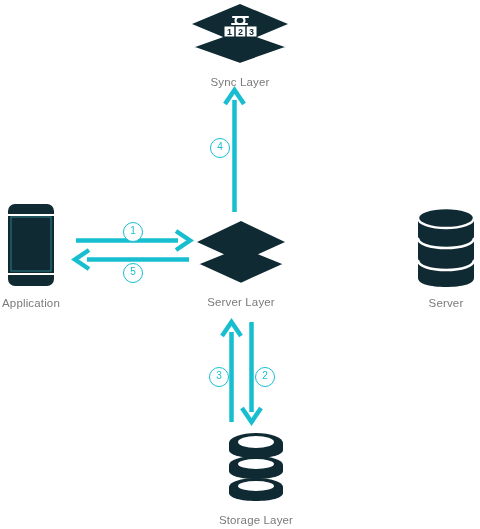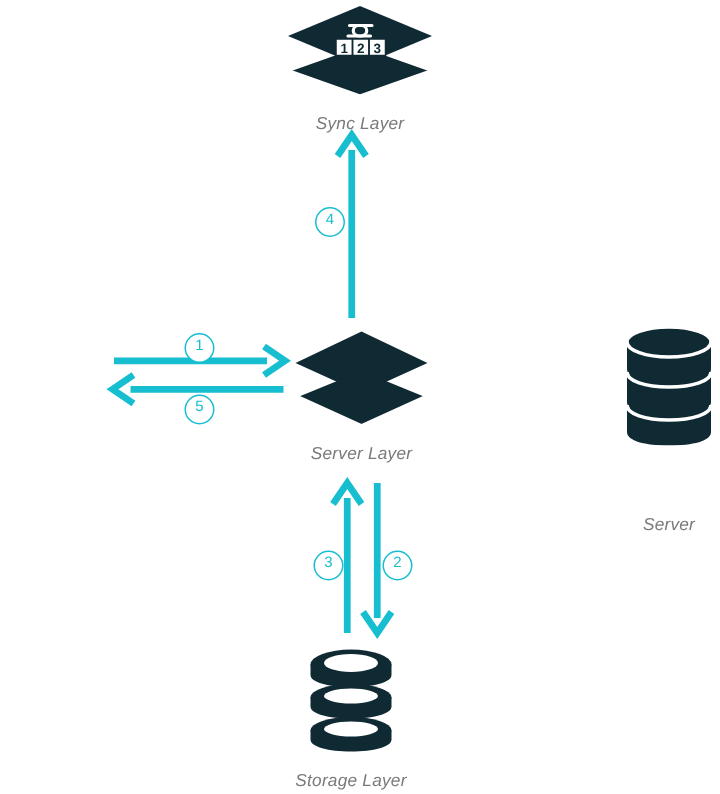--- a/index.html
+++ b/index.html
@@ -24,21 +24,20 @@
     align-items: center;
   }
   .node-label {
     margin-top: 6px;
     font-size: 11.5px;
     color: #7a7a7a;
     letter-spacing: 0.15px;
     white-space: nowrap;
     text-align: center;
     font-family: "Liberation Sans", sans-serif;
-    font-style: italic;
   }
   .icon-wrap {
     position: relative;
     display: block;
   }
   .arrow-layer {
     position: absolute;
     left: 0;
     top: 0;
     width: 480px;
@@ -55,22 +54,22 @@
     color: #17bed0;
     font-size: 10px;
     line-height: 15px;
     text-align: center;
     font-family: "Liberation Sans", sans-serif;
   }
   
   #node-sync      { left: 191px; top: 2px;   width: 98px; }
   #node-app       { left: 0px;   top: 203px; width: 62px; }
   #node-offline   { left: 195px; top: 218px; width: 92px; }
-  #node-server    { left: 412px; top: 215px; width: 68px; gap: 36px; }
-  #node-storage   { left: 189px; top: 432px; width: 90px; }
+  #node-server    { left: 412px; top: 205px; width: 68px; }
+  #node-storage   { left: 211px; top: 432px; width: 90px; }
 </style>
 </head>
 <body>
 
 <div id="canvas">
 
   <svg class="arrow-layer" viewBox="0 0 480 529" width="480" height="529">
 
     <g>
       <line x1="76" y1="240.5" x2="178" y2="240.5" stroke="#17bed0" stroke-width="4.5"></line>
@@ -127,20 +126,31 @@
           <rect x="55" y="24" width="11" height="11" fill="none" stroke="#102a33" stroke-width="1"></rect>
           <text x="38.5" y="33" font-family="Liberation Sans, sans-serif" font-size="9" font-weight="bold" fill="#102a33" text-anchor="middle">1</text>
           <text x="49.5" y="33" font-family="Liberation Sans, sans-serif" font-size="9" font-weight="bold" fill="#102a33" text-anchor="middle">2</text>
           <text x="60.5" y="33" font-family="Liberation Sans, sans-serif" font-size="9" font-weight="bold" fill="#102a33" text-anchor="middle">3</text>
         </g>
       </svg>
     </span>
     <span class="node-label">Sync Layer</span>
   </div>
 
+  <div class="node" id="node-app">
+    <span class="icon-wrap">
+      <svg width="52" height="84" viewBox="0 0 52 84">
+        <rect x="3" y="1" width="46" height="82" rx="7" ry="7" fill="#102a33"></rect>
+        <rect x="3" y="11" width="46" height="2" fill="#ffffff"></rect>
+        <rect x="3" y="70" width="46" height="2" fill="#ffffff"></rect>
+        <rect x="6" y="14" width="40" height="54" fill="none" stroke="#2f7f8c" stroke-width="1"></rect>
+      </svg>
+    </span>
+    <span class="node-label">Application</span>
+  </div>
 
   <div class="node" id="node-offline">
     <span class="icon-wrap">
       <svg width="92" height="68" viewBox="0 0 92 68">
         <path d="M46 28 L90 46 L46 66 L2 46 Z" fill="#102a33"></path>
         <path d="M46 28 L90 46 L46 66 L2 46 Z" fill="none" stroke="#ffffff" stroke-width="2.4"></path>
         <path d="M46 3 L90 24 L46 44 L2 24 Z" fill="#102a33"></path>
       </svg>
     </span>
     <span class="node-label">Server Layer</span>

